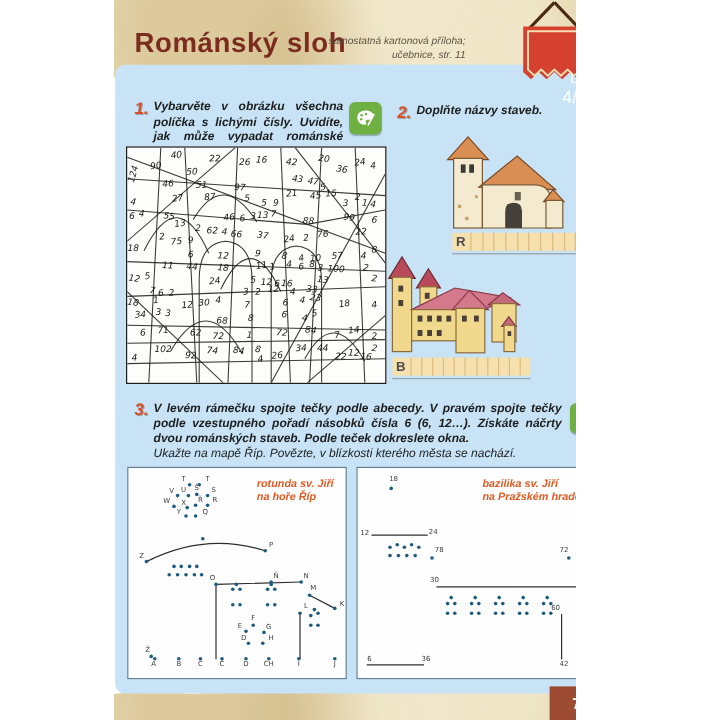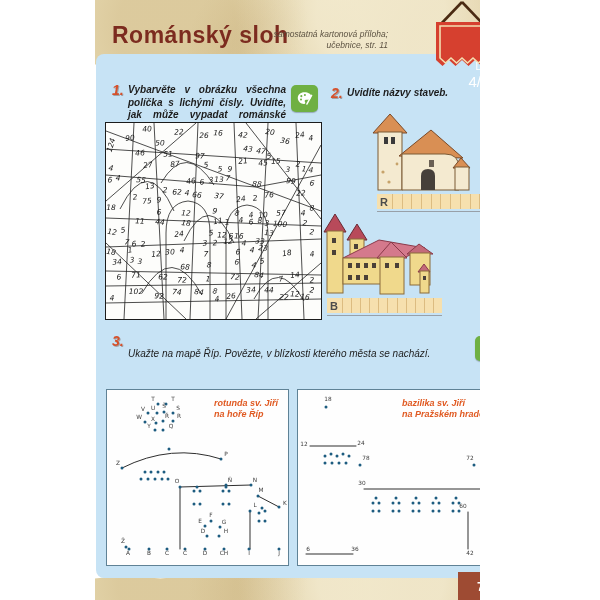--- a/index.html
+++ b/index.html
@@ -273,21 +273,21 @@
           <span class="gnum" style="left: 145px; top: 167px; transform: translate(-50%, -50%) rotate(-3deg);">34</span>
           <span class="gnum" style="left: 163px; top: 167px; transform: translate(-50%, -50%) rotate(-1deg);">44</span>
           <span class="gnum" style="left: 178px; top: 174px; transform: translate(-50%, -50%) rotate(1deg);">22</span>
           <span class="gnum" style="left: 189px; top: 171px; transform: translate(-50%, -50%) rotate(3deg);">12</span>
           <span class="gnum" style="left: 199px; top: 174px; transform: translate(-50%, -50%) rotate(5deg);">16</span>
           <span class="gnum" style="left: 206px; top: 167px; transform: translate(-50%, -50%) rotate(7deg);">2</span>
         </div>
     </div>
 
     <div class="task-num" style="left:236px;top:85px;">2.</div>
-    <div class="task-text" style="left:252px;top:87px;width:145px;text-align:left;">Uvidíte názvy staveb.</div>
+    <div class="task-text" style="left:252px;top:87px;width:145px;text-align:left;">Doplňte názvy staveb.</div>
 
     <svg class="illus" style="left:272px;top:112px;" width="110" height="80" viewBox="0 0 110 80">
       <polygon points="6,21 23,2 40,21" fill="#d98f54" stroke="#7a4a28" stroke-width="1"></polygon>
       <rect x="11" y="20" width="24" height="58" fill="#f4ead0" stroke="#7a5a35" stroke-width="1"></rect>
       <rect x="17" y="25" width="4" height="7" fill="#3a3a3a"></rect>
         <rect x="24" y="25" width="4" height="7" fill="#3a3a3a"></rect>
       <polygon points="32,44 64,18 96,46" fill="#d98f54" stroke="#7a4a28" stroke-width="1"></polygon>
       <path d="M35,78 V42 H78 Q92,42 92,56 V78 Z" fill="#f4ead0" stroke="#7a5a35" stroke-width="1"></path>
       <polygon points="86,56 94,46 103,56" fill="#d98f54" stroke="#7a4a28" stroke-width="1"></polygon>
       <rect x="88" y="55" width="14" height="23" fill="#f4ead0" stroke="#7a5a35" stroke-width="1"></rect>
@@ -356,21 +356,21 @@
             <div class="cell"></div>
             <div class="cell"></div>
             <div class="cell"></div>
             <div class="cell"></div>
           </div>
       </div>
     </div>
 
     <div class="task-num" style="left:17px;top:333px;">3.</div>
     <div class="task-text" style="left:33px;top:335px;width:340px;">
-      <br>
+      <span>V levém rámečku spojte tečky podle abecedy. V pravém spojte tečky podle vzestupného pořadí násobků čísla 6 (6, 12…). Získáte náčrty dvou románských staveb. Podle teček dokreslete okna.</span><br>
       <span class="task-bold">Ukažte na mapě Říp. Povězte, v blízkosti kterého města se nachází.</span>
     </div>
     <div class="palette" style="left:380px;top:336px;width:25px;height:25px;">
       <svg width="18" height="18" viewBox="0 0 24 24">
         <path d="M12,4 C6.8,4 3.5,7.3 3.5,11.5 C3.5,15.7 7.2,19 11.2,19 c1.3,0 1.8,-0.8 1.8,-1.6 0,-0.9 -0.8,-1.2 -0.8,-2.1 0,-1 0.9,-1.8 2.1,-1.8 h2 c2.4,0 4.2,-1.7 4.2,-4.1 C20.5,6.2 16.6,4 12,4 Z" fill="#fff"></path>
         <circle cx="8" cy="9" r="1.3" fill="#6fb043"></circle>
           <circle cx="12.5" cy="7.6" r="1.3" fill="#6fb043"></circle>
           <circle cx="7.6" cy="13.2" r="1.3" fill="#6fb043"></circle>
         <line x1="15" y1="19" x2="21" y2="8" stroke="#fff" stroke-width="1.8" stroke-linecap="round"></line>
       </svg>

